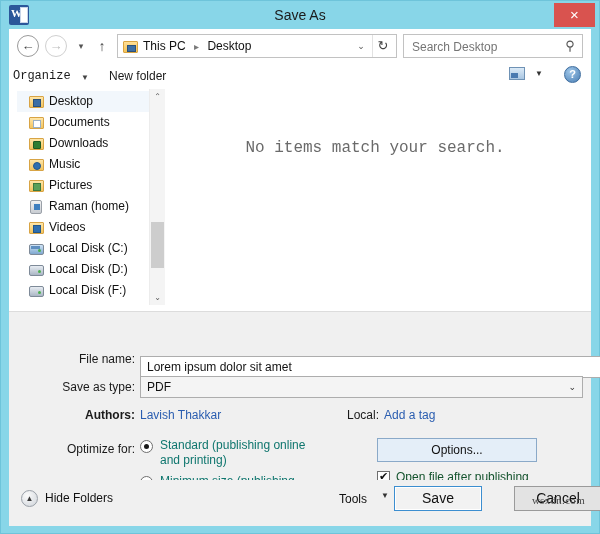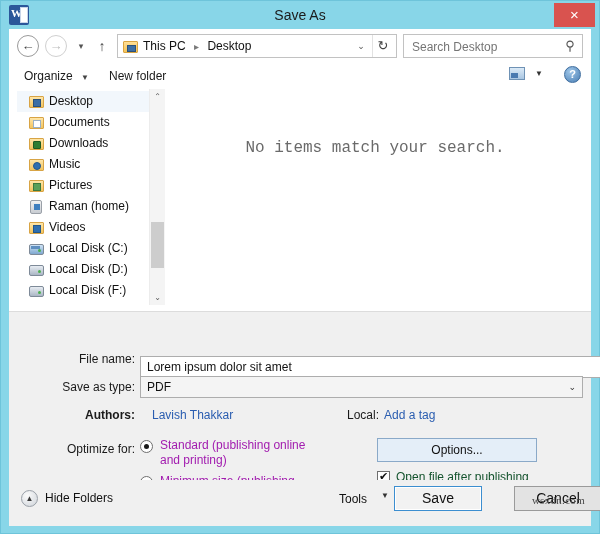--- a/index.html
+++ b/index.html
@@ -236,21 +236,21 @@
   }
   .tbitem {
     position: absolute;
     top: 4px;
     height: 18px;
     line-height: 18px;
     font-size: 12px;
     color: #1a1a1a;
     cursor: pointer;
   }
-  #tb-organize { left: 15px; }
+  #tb-organize { left: 4px; font-family: Liberation Mono, monospace; }
   #tb-organize-caret { left: 72px; font-size: 8px; color: #444; top: 6px; }
   #tb-newfolder { left: 100px; }
   #tb-view {
     position: absolute;
     right: 64px; top: 4px;
     width: 18px; height: 16px;
     cursor: pointer;
   }
   .view-glyph {
     width: 16px; height: 13px;
@@ -469,21 +469,20 @@
   #st-combo { left: 131px; top: 64px; width: 443px; background: #f4f4f4; }
 
   #authors-label { left: 56px; top: 94px; width: 70px; font-weight: bold; }
   #authors-value {
     position: absolute;
     left: 131px; top: 94px;
     height: 18px; line-height: 18px;
     font-size: 12px;
     color: #2a5db0;
     cursor: pointer;
-    margin-left: 12px;
   }
   #tags-label { left: 300px; top: 94px; width: 70px; }
   #tags-value {
     position: absolute;
     left: 375px; top: 94px;
     height: 18px; line-height: 18px;
     font-size: 12px;
     color: #2a5db0;
     cursor: pointer;
   }
@@ -511,21 +510,21 @@
     left: 3px; top: 3px;
     width: 5px; height: 5px;
     border-radius: 50%;
     background: #1a1a1a;
   }
   .radio-label {
     position: absolute;
     left: 20px; top: 0;
     width: 160px;
     font-size: 12px;
-    color: #a21caf;
+    color: #0f766e;
     line-height: 15px;
   }
 
   #options-button {
     position: absolute;
     left: 368px; top: 126px;
     width: 160px; height: 24px;
     background: #e4eef8;
     border: 1px solid #8aa9c8;
     box-sizing: border-box;

